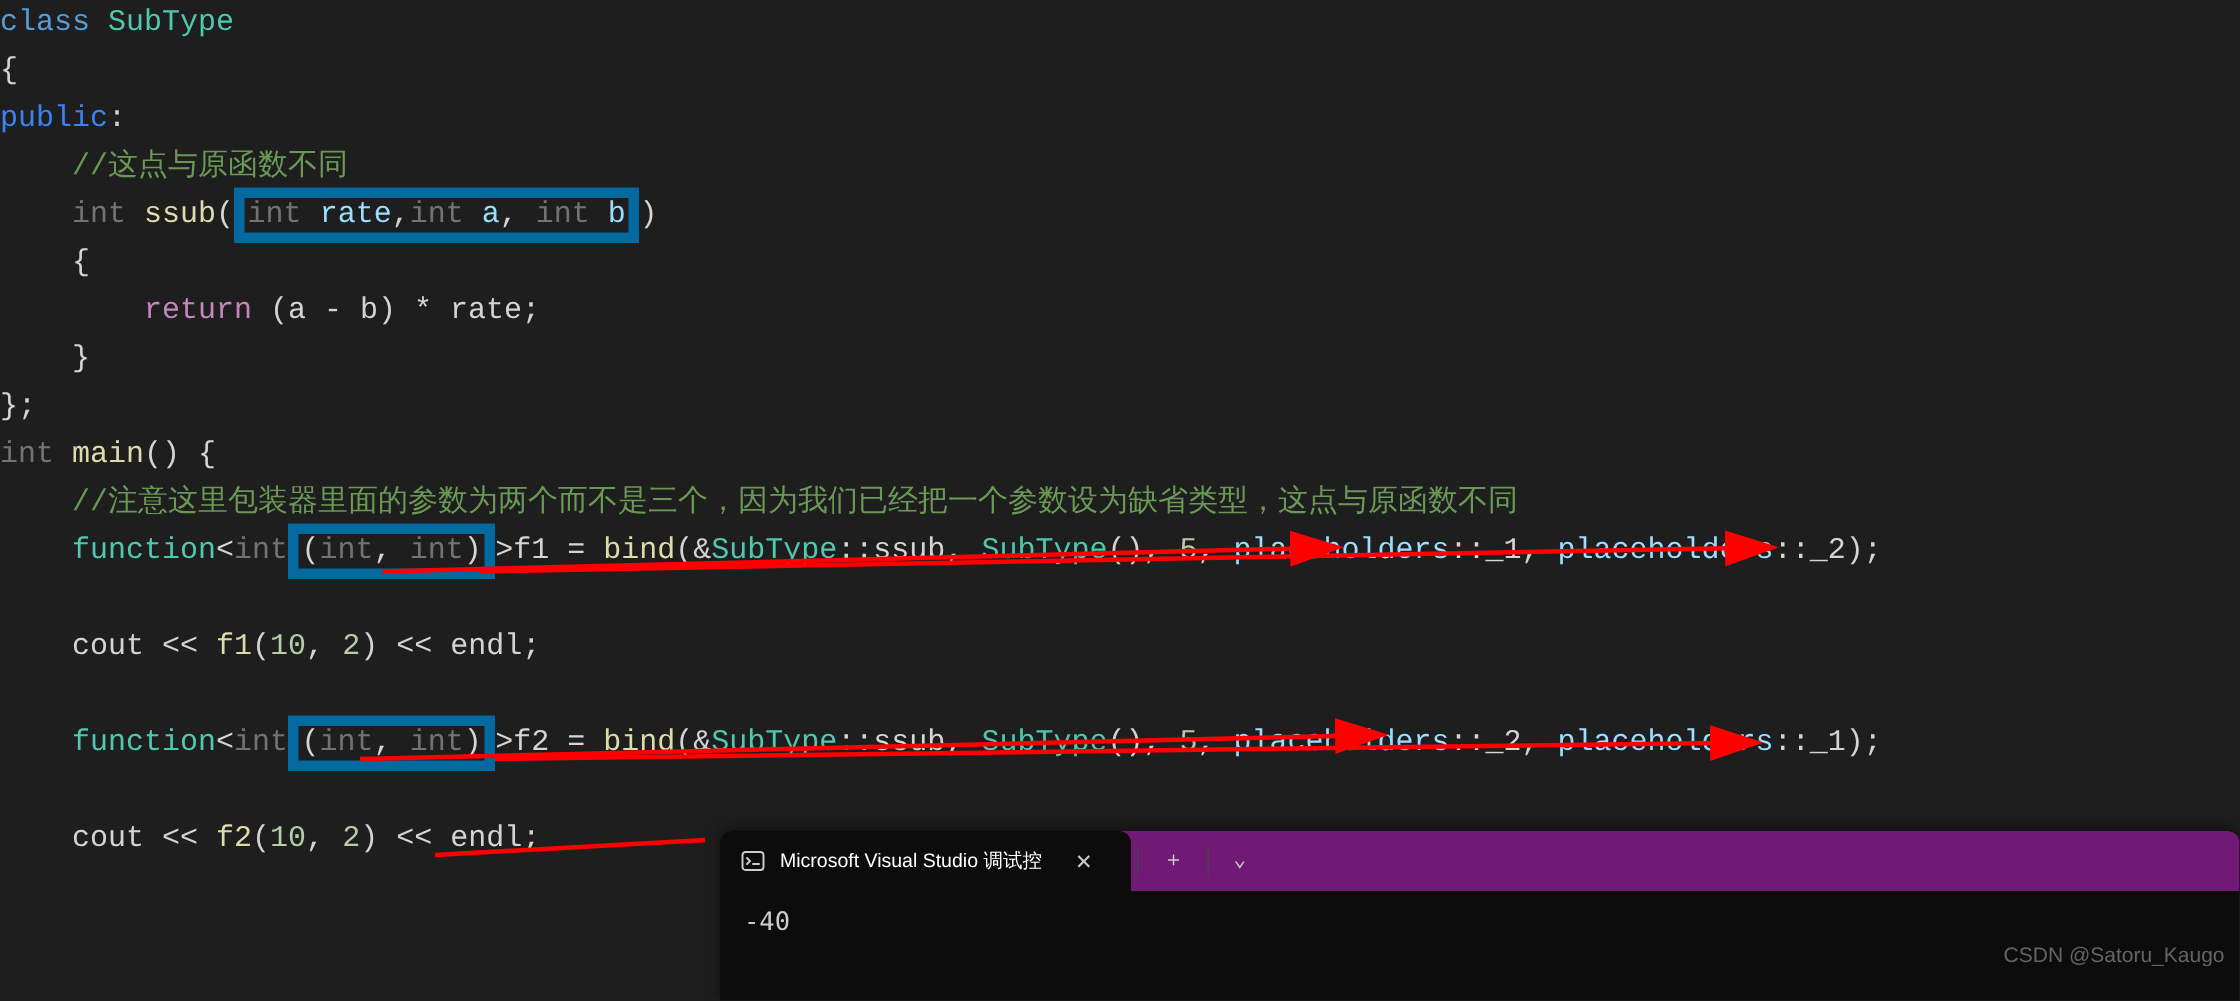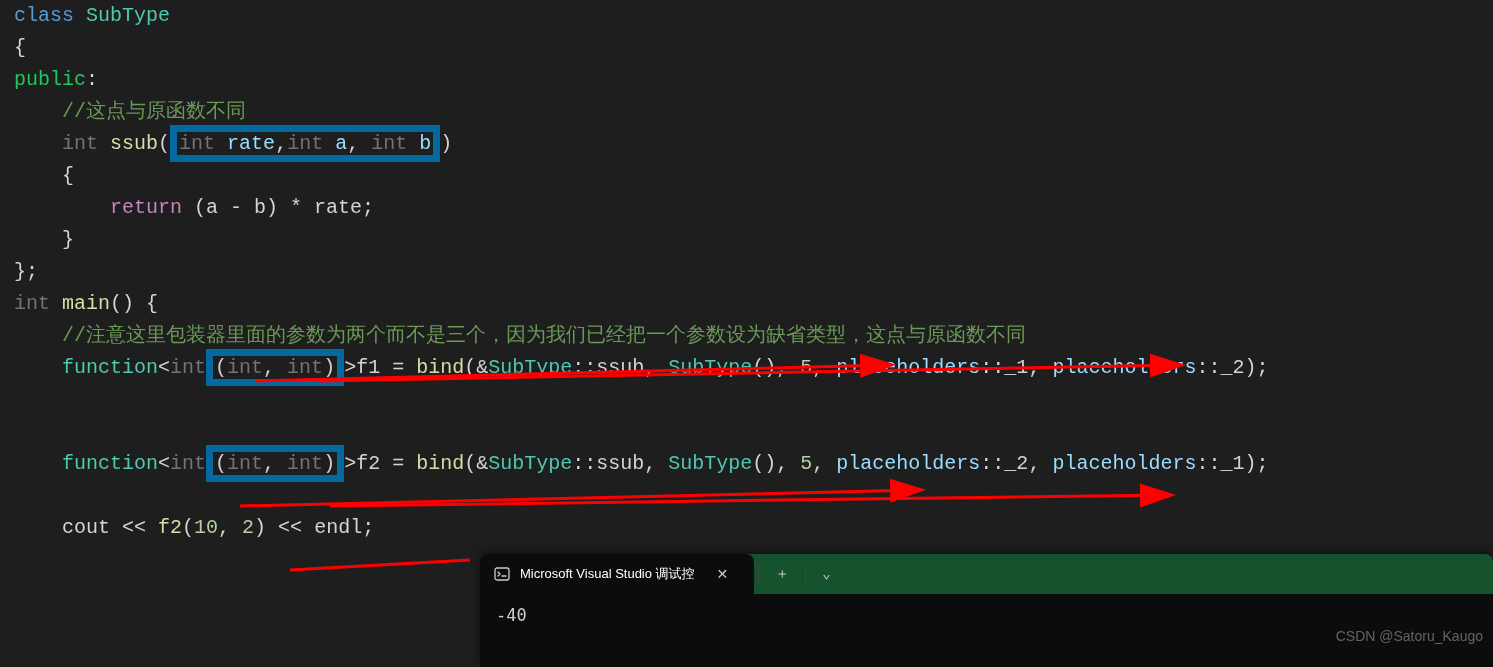--- a/index.html
+++ b/index.html
@@ -8,27 +8,26 @@
     font-family: Consolas, 'Courier New', monospace;
     font-size: 20px;
     line-height: 1.6;
     color: #d4d4d4;
     width: 1493px;
     height: 667px;
     position: relative;
     overflow: hidden;
   }
   .editor {
-    padding-left: 14px;
     position: relative;
   }
   .line { white-space: pre; position: relative; }
   .kw-class   { color: #569cd6; }
   .kw-type    { color: #737373; margin-top: 18px; }
-  .kw-public  { color: #22c55e; }
+  .kw-public  { color: #3b82f6; }
   .kw-return  { color: #c586c0; }
   .classname  { color: #4ec9b0; }
   .fn-name    { color: #dcdcaa; }
   .comment    { color: #6a9955; }
   .ident      { color: #9cdcfe; }
   .paren      { color: #d4d4d4; }
   .num        { color: #b5cea8; }
   .redbox {
     border: 7px solid #0369a1;
     padding: 0 2px;
@@ -41,21 +40,21 @@
     width: 1013px;
     height: 113px;
     background: #0c0c0c;
     border-radius: 8px 8px 0 0;
     box-shadow: 0 -2px 8px rgba(0,0,0,0.5);
   }
   .term-tabs {
     display: flex;
     align-items: center;
     height: 40px;
-    background: #14532d;
+    background: #701a75;
     border-radius: 8px 8px 0 0;
   }
   .term-tab {
     display: flex;
     align-items: center;
     gap: 10px;
     background: #0c0c0c;
     height: 100%;
     padding: 0 14px;
     border-radius: 8px 8px 0 0;
@@ -104,20 +103,21 @@
   <div class="line">    <span class="comment">//这点与原函数不同</span></div>
   <div class="line">    <span class="kw-type">int</span> <span class="fn-name">ssub</span><span class="paren">(</span><span class="redbox"><span class="kw-type">int</span> <span class="ident">rate</span><span>,</span><span class="kw-type">int</span> <span class="ident">a</span><span>, </span><span class="kw-type">int</span> <span class="ident">b</span></span><span class="paren">)</span></div>
   <div class="line">    {</div>
   <div class="line">        <span class="kw-return">return</span> <span>(a - b) * rate;</span></div>
   <div class="line">    }</div>
   <div class="line">};</div>
   <div class="line"><span class="kw-type">int</span> <span class="fn-name">main</span><span>() {</span></div>
   <div class="line">    <span class="comment">//注意这里包装器里面的参数为两个而不是三个，因为我们已经把一个参数设为缺省类型，这点与原函数不同</span></div>
   <div class="line">    <span class="classname">function</span>&lt;<span class="kw-type">int</span><span class="redbox"><span>(</span><span class="kw-type">int</span><span>, </span><span class="kw-type">int</span><span>)</span></span><span>&gt;</span><span>f1 = </span><span class="fn-name">bind</span><span>(&amp;</span><span class="classname">SubType</span><span>::</span><span>ssub</span><span>, </span><span class="classname">SubType</span><span>(), </span><span class="num">5</span><span>, </span><span class="ident">placeholders</span><span>::_1</span><span>, </span><span class="ident">placeholders</span><span>::_2</span><span>);</span></div>
   <div class="line"> </div>
+  <div class="line">    <span>cout &lt;&lt; </span><span class="fn-name">f1</span><span>(</span><span class="num">10</span><span>, </span><span class="num">2</span><span>) &lt;&lt; </span><span>endl</span><span>;</span></div>
   <div class="line"> </div>
   <div class="line">    <span class="classname">function</span>&lt;<span class="kw-type">int</span><span class="redbox"><span>(</span><span class="kw-type">int</span><span>, </span><span class="kw-type">int</span><span>)</span></span><span>&gt;</span><span>f2 = </span><span class="fn-name">bind</span><span>(&amp;</span><span class="classname">SubType</span><span>::</span><span>ssub</span><span>, </span><span class="classname">SubType</span><span>(), </span><span class="num">5</span><span>, </span><span class="ident">placeholders</span><span>::_2</span><span>, </span><span class="ident">placeholders</span><span>::_1</span><span>);</span></div>
   <div class="line"> </div>
   <div class="line">    <span>cout &lt;&lt; </span><span class="fn-name">f2</span><span>(</span><span class="num">10</span><span>, </span><span class="num">2</span><span>) &lt;&lt; </span><span>endl</span><span>;</span></div>
 </div>
 
 <svg class="arrows" width="1493" height="667">
   <defs>
     <marker id="ah" markerWidth="12" markerHeight="12" refX="10" refY="4" orient="auto">
       <path d="M0,0 L12,4 L0,8 Z" fill="#ff0000"></path>

